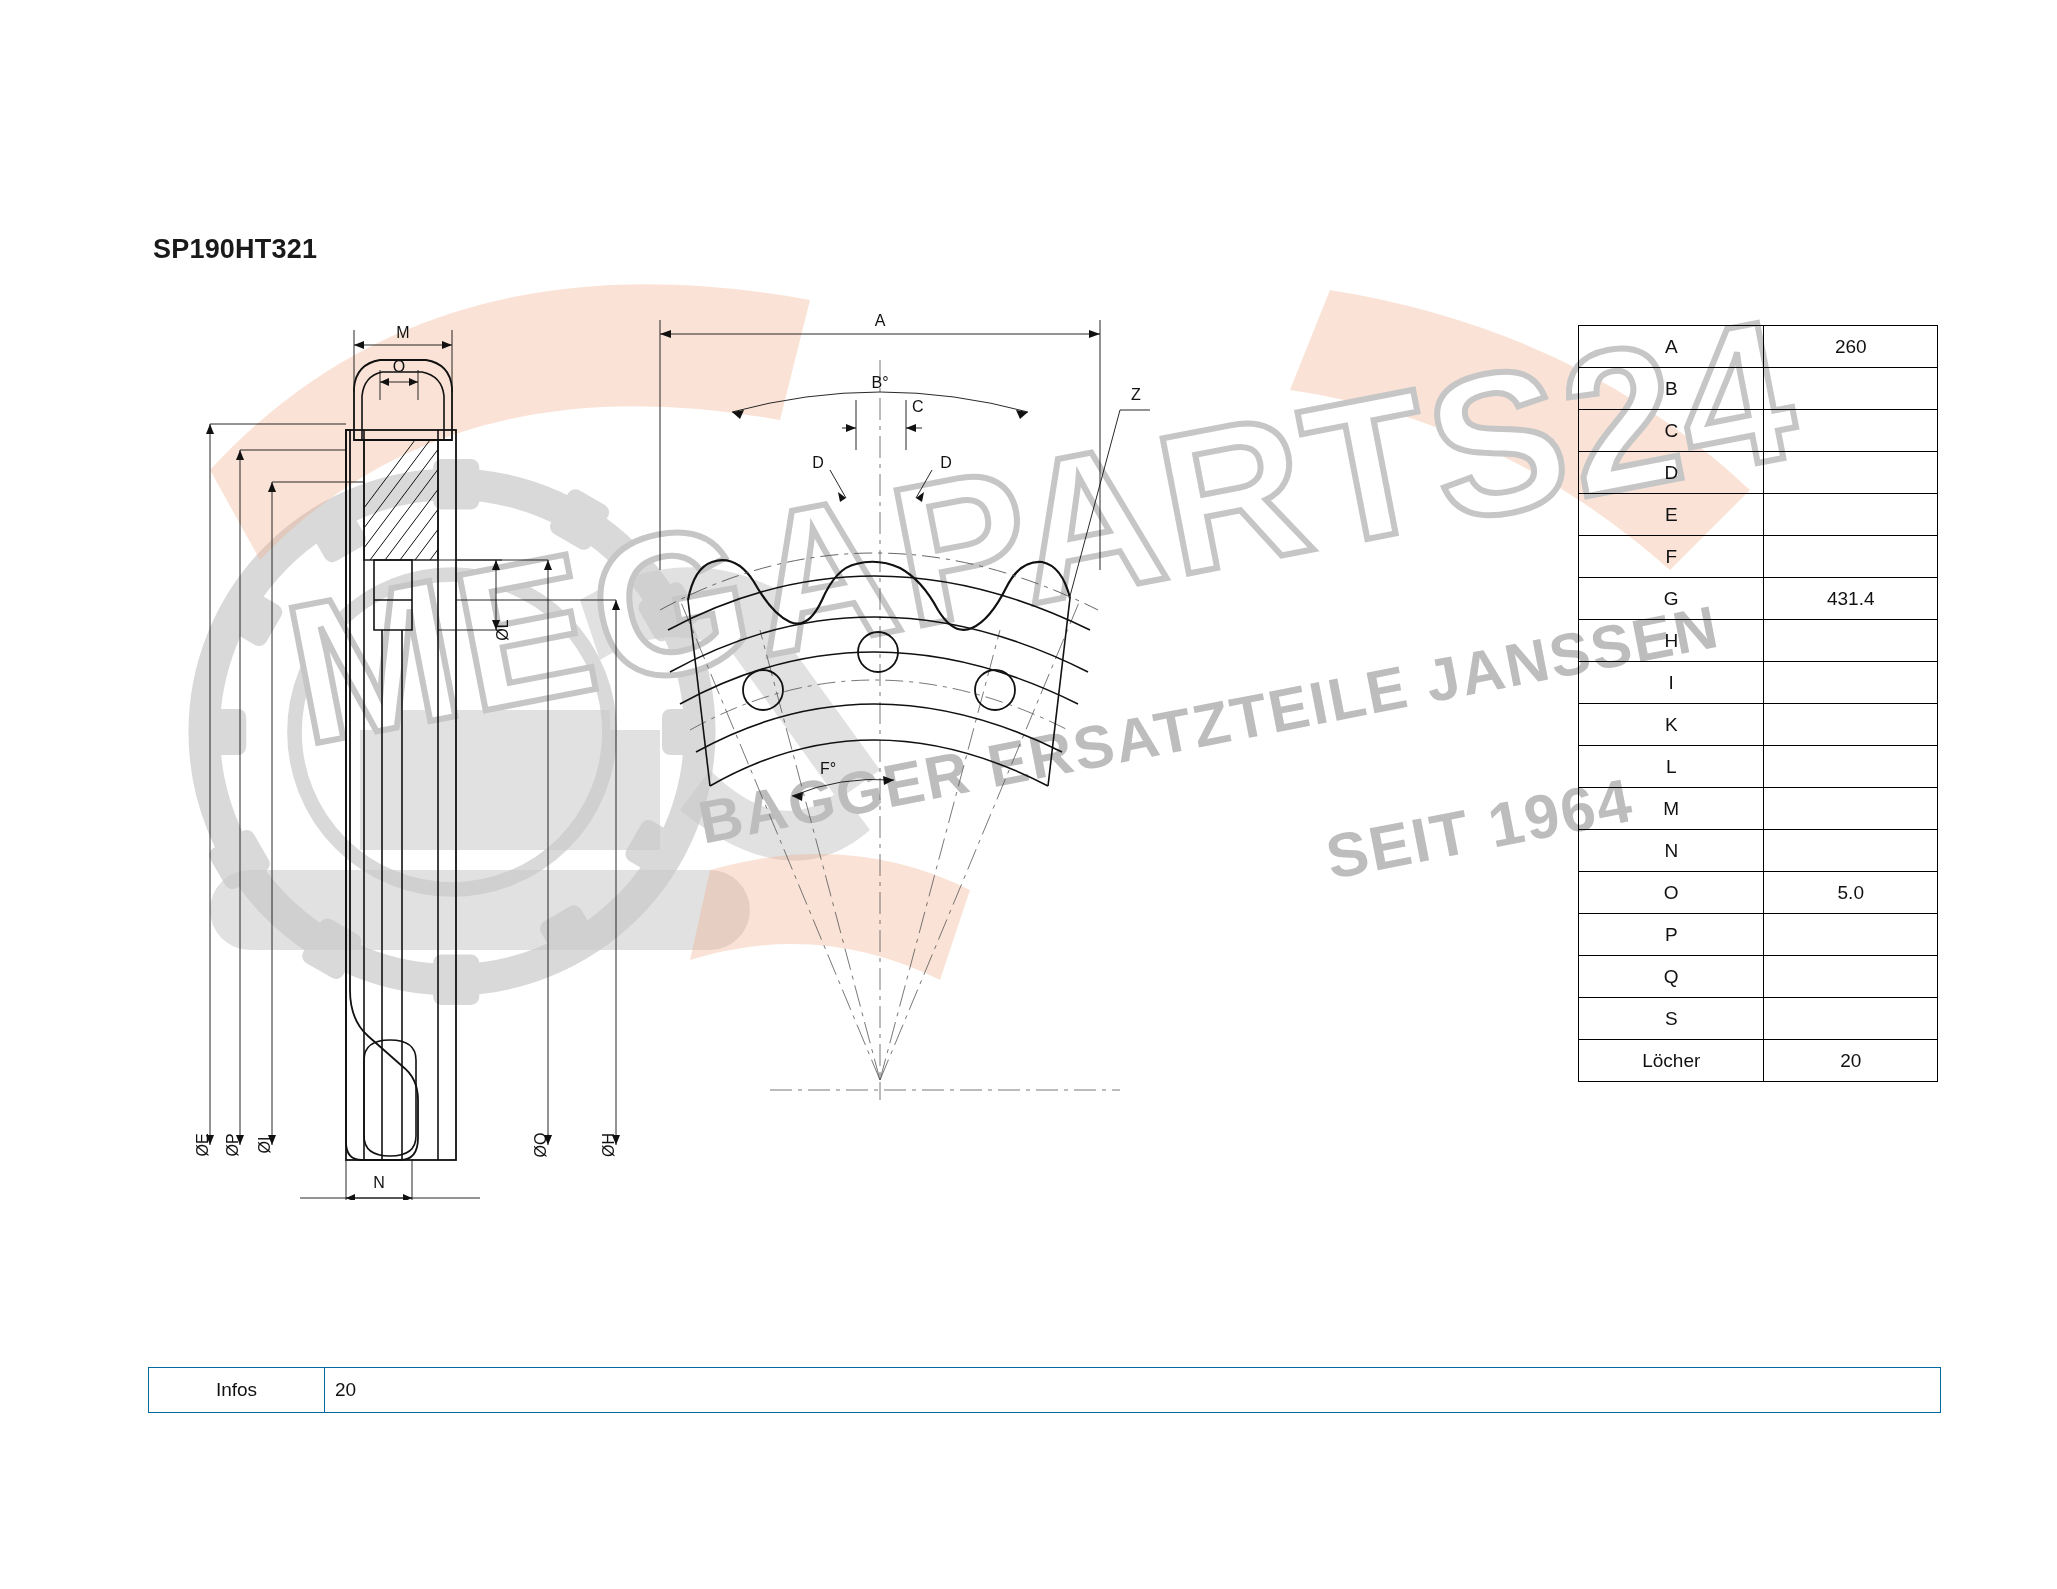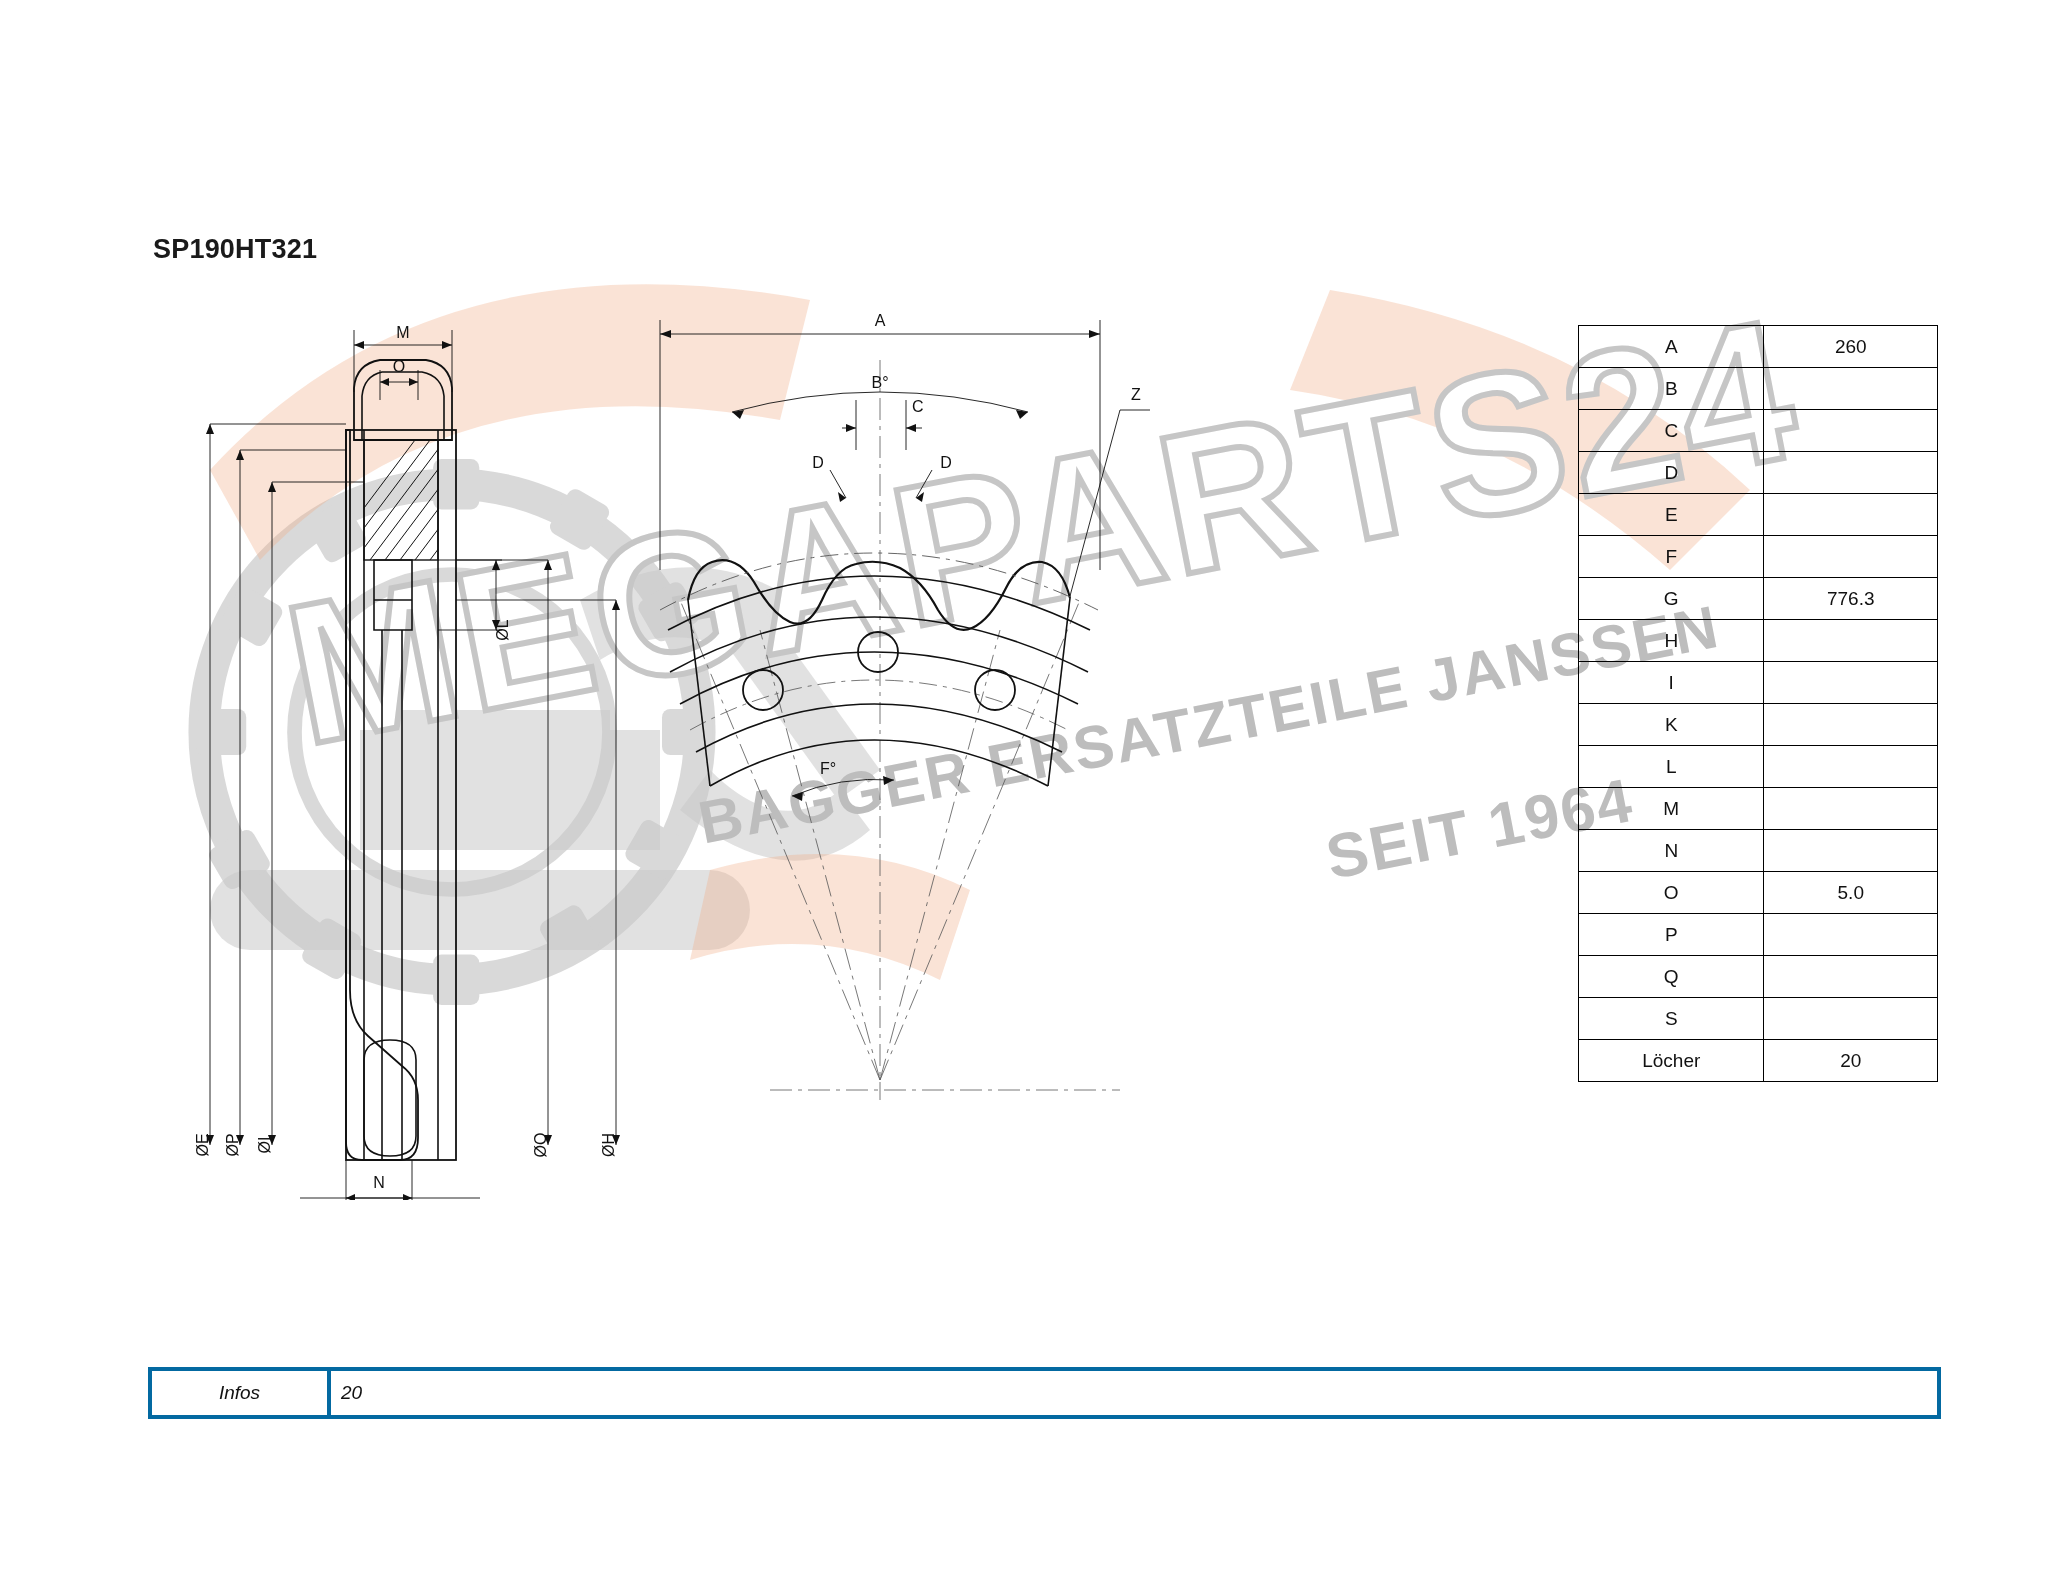--- a/index.html
+++ b/index.html
@@ -78,26 +78,25 @@
   
   #infos-table {
     position: absolute;
     left: 148px;
     top: 1367px;
     width: 1793px;
     border-collapse: collapse;
     z-index: 3;
   }
   #infos-table td {
-    border: 4px solid #0369a1;
+    border: 1px solid #0369a1;
     height: 44px;
     font-size: 19px;
     color: #111;
     padding: 0 8px;
-    font-style: italic;
   }
   #infos-table td.infos-key {
     width: 175px;
     text-align: center;
     padding: 0;
   }
   #infos-table td.infos-val {
     text-align: left;
     padding-left: 10px;
   }
@@ -381,21 +380,21 @@
       <tr>
           <td class="key">E</td>
           <td class="val"></td>
         </tr>
       <tr>
           <td class="key">F</td>
           <td class="val"></td>
         </tr>
       <tr>
           <td class="key">G</td>
-          <td class="val">776.3</td>
+          <td class="val">431.4</td>
         </tr>
       <tr>
           <td class="key">H</td>
           <td class="val"></td>
         </tr>
       <tr>
           <td class="key">I</td>
           <td class="val"></td>
         </tr>
       <tr>

